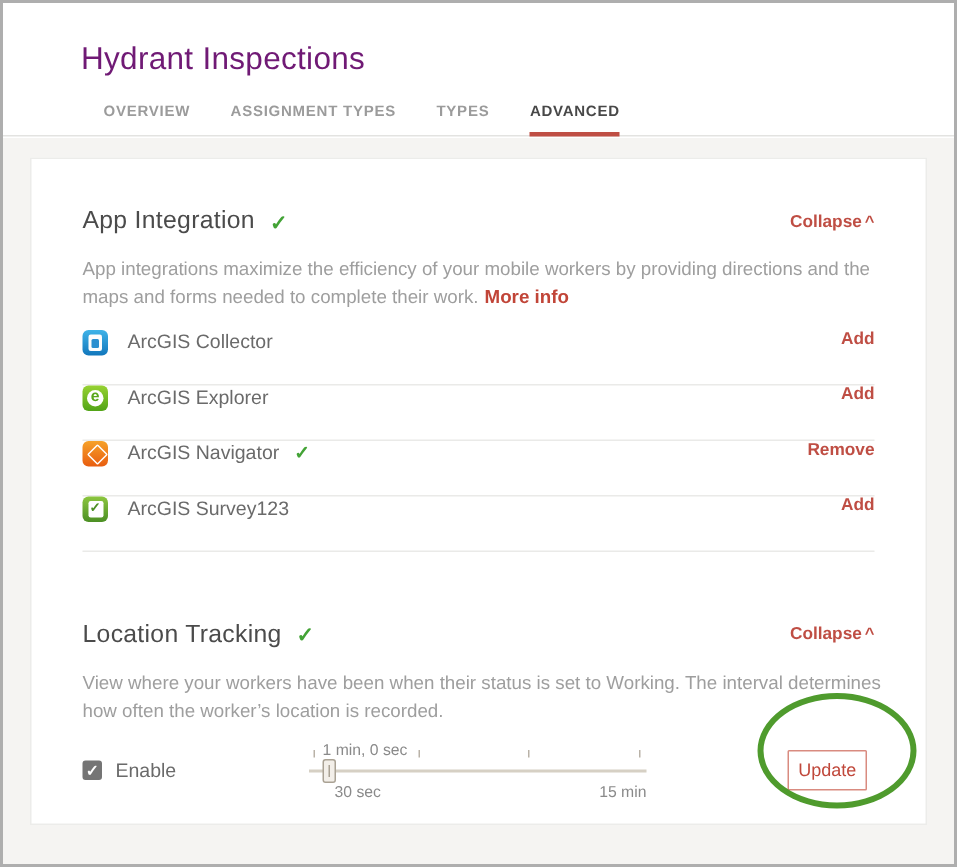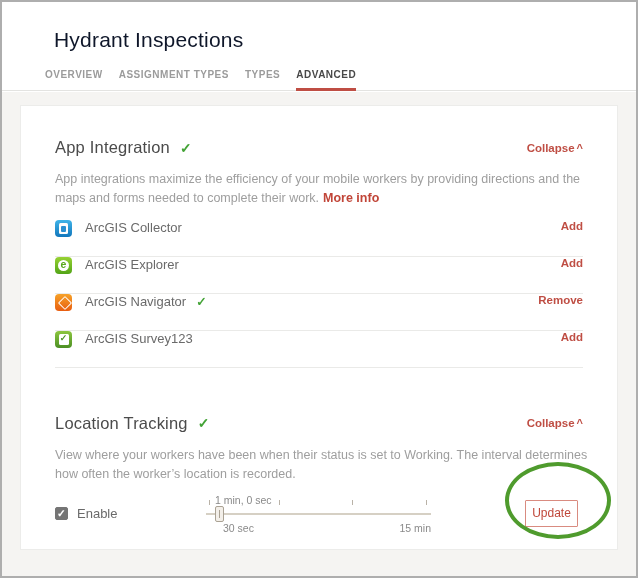--- a/index.html
+++ b/index.html
@@ -22,26 +22,26 @@
     overflow: hidden;
   }
   
   .header {
     position: absolute; top: 0; left: 0; right: 0;
     height: 89px; background: #fff;
     border-bottom: 1px solid #e3e3e1;
   }
   .page-title {
     position: absolute; left: 52px; top: 26px;
-    font-size: 21px; font-weight: 500; color: #0f172a;
+    font-size: 21px; font-weight: 500; color: #701a75;
     letter-spacing: 0.2px;
   }
   .tabs {
-    position: absolute; left: 43px; top: 67px;
-    display: flex; gap: 16px; align-items: center;
+    position: absolute; left: 67px; top: 67px;
+    display: flex; gap: 27px; align-items: center;
   }
   .tab {
     font-size: 10px; font-weight: 700; letter-spacing: 0.5px;
     color: #9b9b9b; padding-bottom: 8px; cursor: pointer;
     border-bottom: 3px solid transparent;
   }
   .tab.active { color: #484848; border-bottom-color: var(--accent-red); }
   
   .content-bg {
     position: absolute; top: 90px; left: 0; right: 0; bottom: 0;

